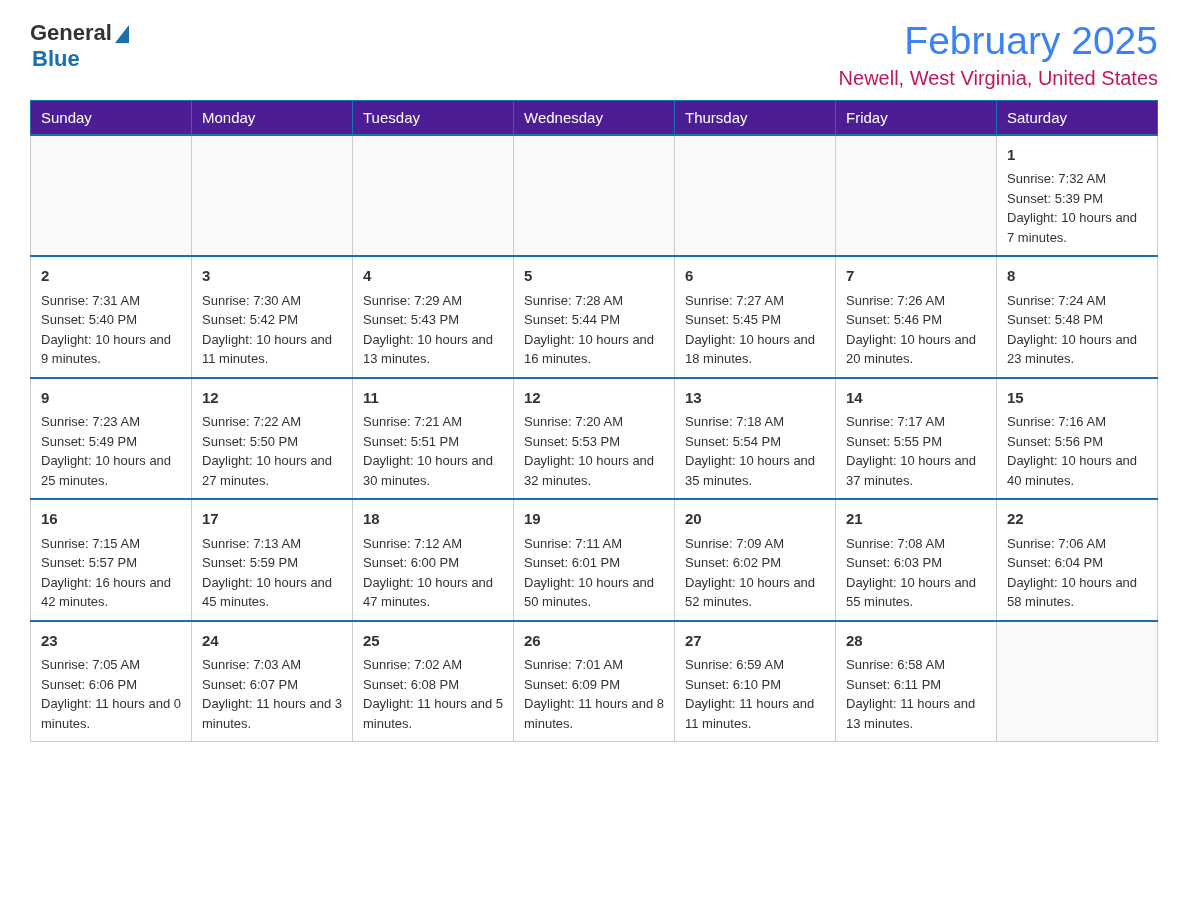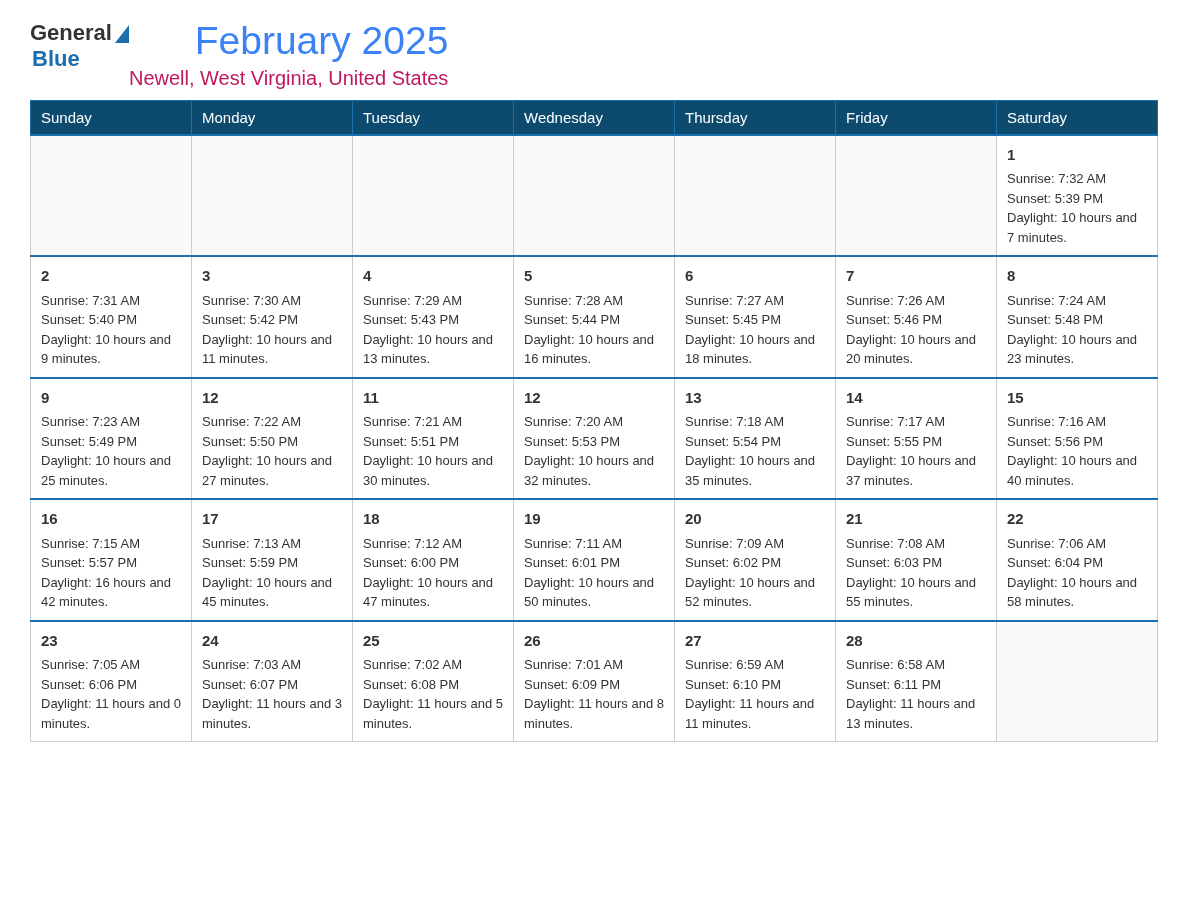--- a/index.html
+++ b/index.html
@@ -5,21 +5,21 @@
     * { box-sizing: border-box; margin: 0; padding: 0; }
     body {
       font-family: Arial, sans-serif;
       background: #fff;
       padding: 20px 30px;
       width: 1188px;
       min-height: 918px;
     }
     .header {
       display: flex;
-      justify-content: flex-start;
+      justify-content: space-between;
       align-items: flex-start;
       margin-bottom: 10px;
     }
     .logo {
       display: flex;
       flex-direction: column;
       align-items: flex-start;
     }
     .logo-top {
       display: flex;
@@ -57,21 +57,21 @@
       font-size: 20px;
       color: #be185d;
       margin-top: 4px;
     }
     .calendar {
       width: 100%;
       border-collapse: collapse;
       margin-top: 10px;
     }
     .calendar thead tr th {
-      background: #0c4a6e;
+      background: #4c1d95;
       color: #fff;
       font-size: 15px;
       font-weight: normal;
       padding: 8px 10px;
       text-align: left;
       border: 1px solid #1a6faf;
     }
     .calendar tbody tr td {
       border: 1px solid #ccc;
       vertical-align: top;

